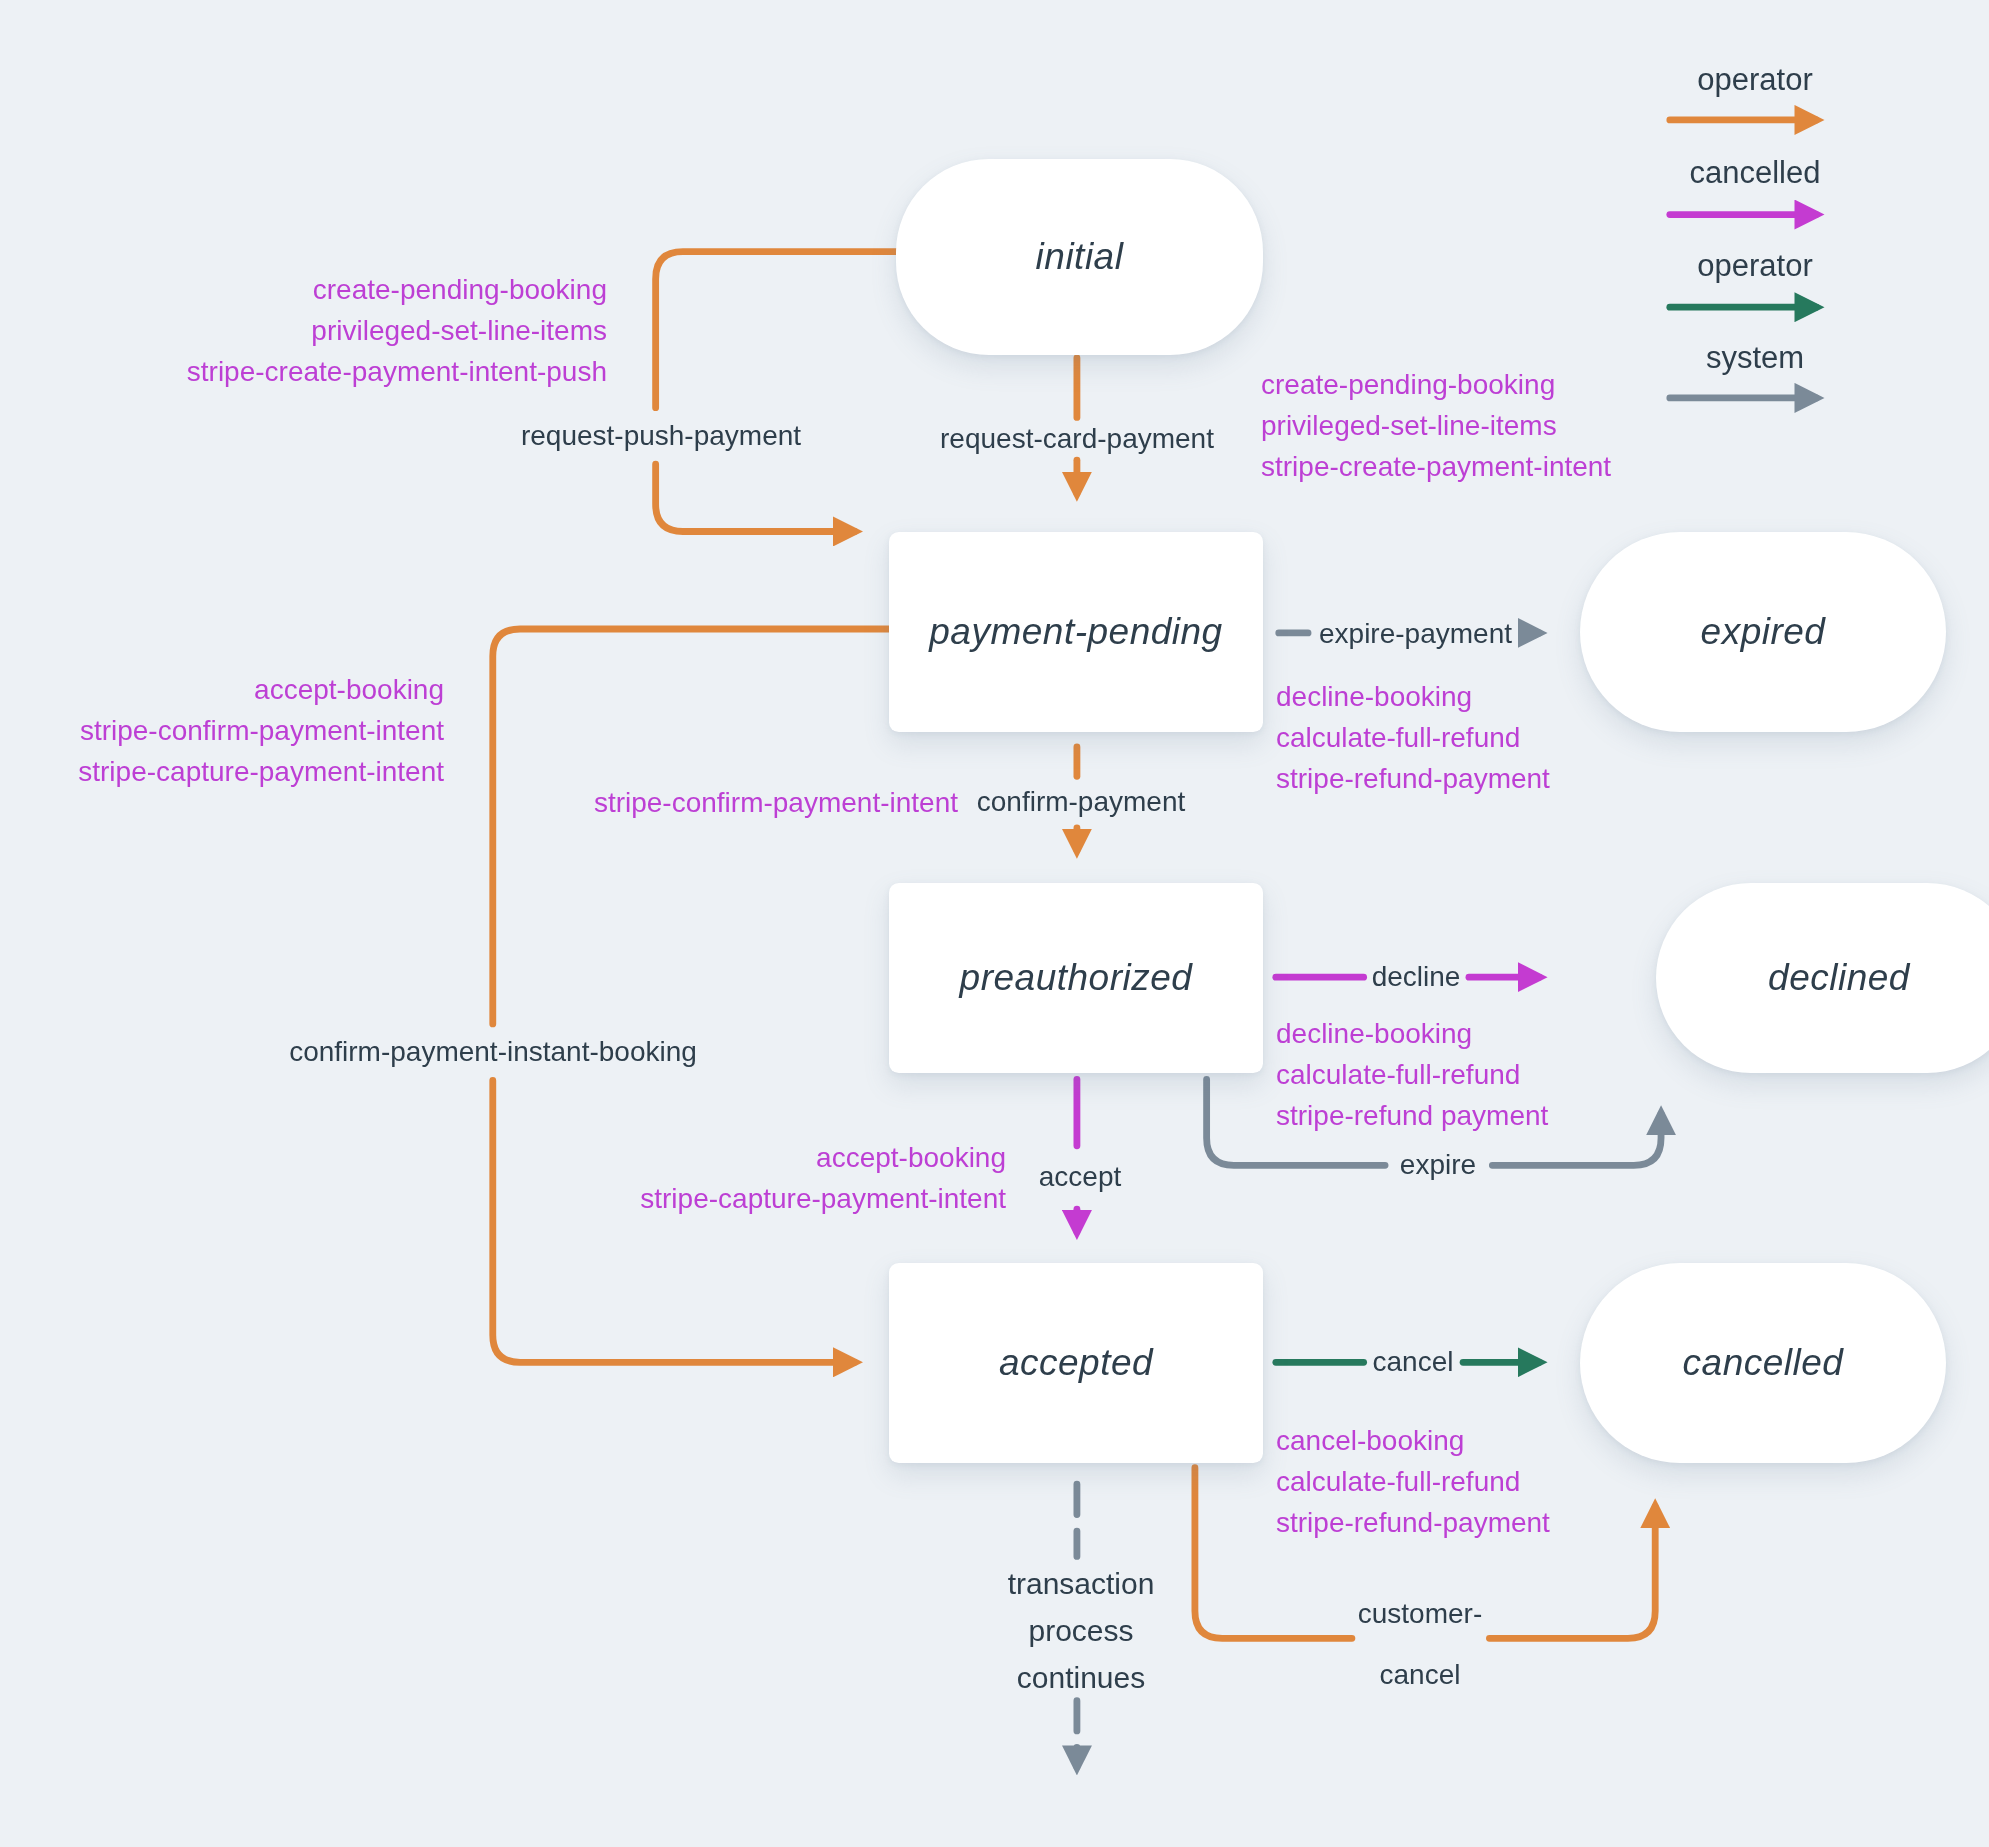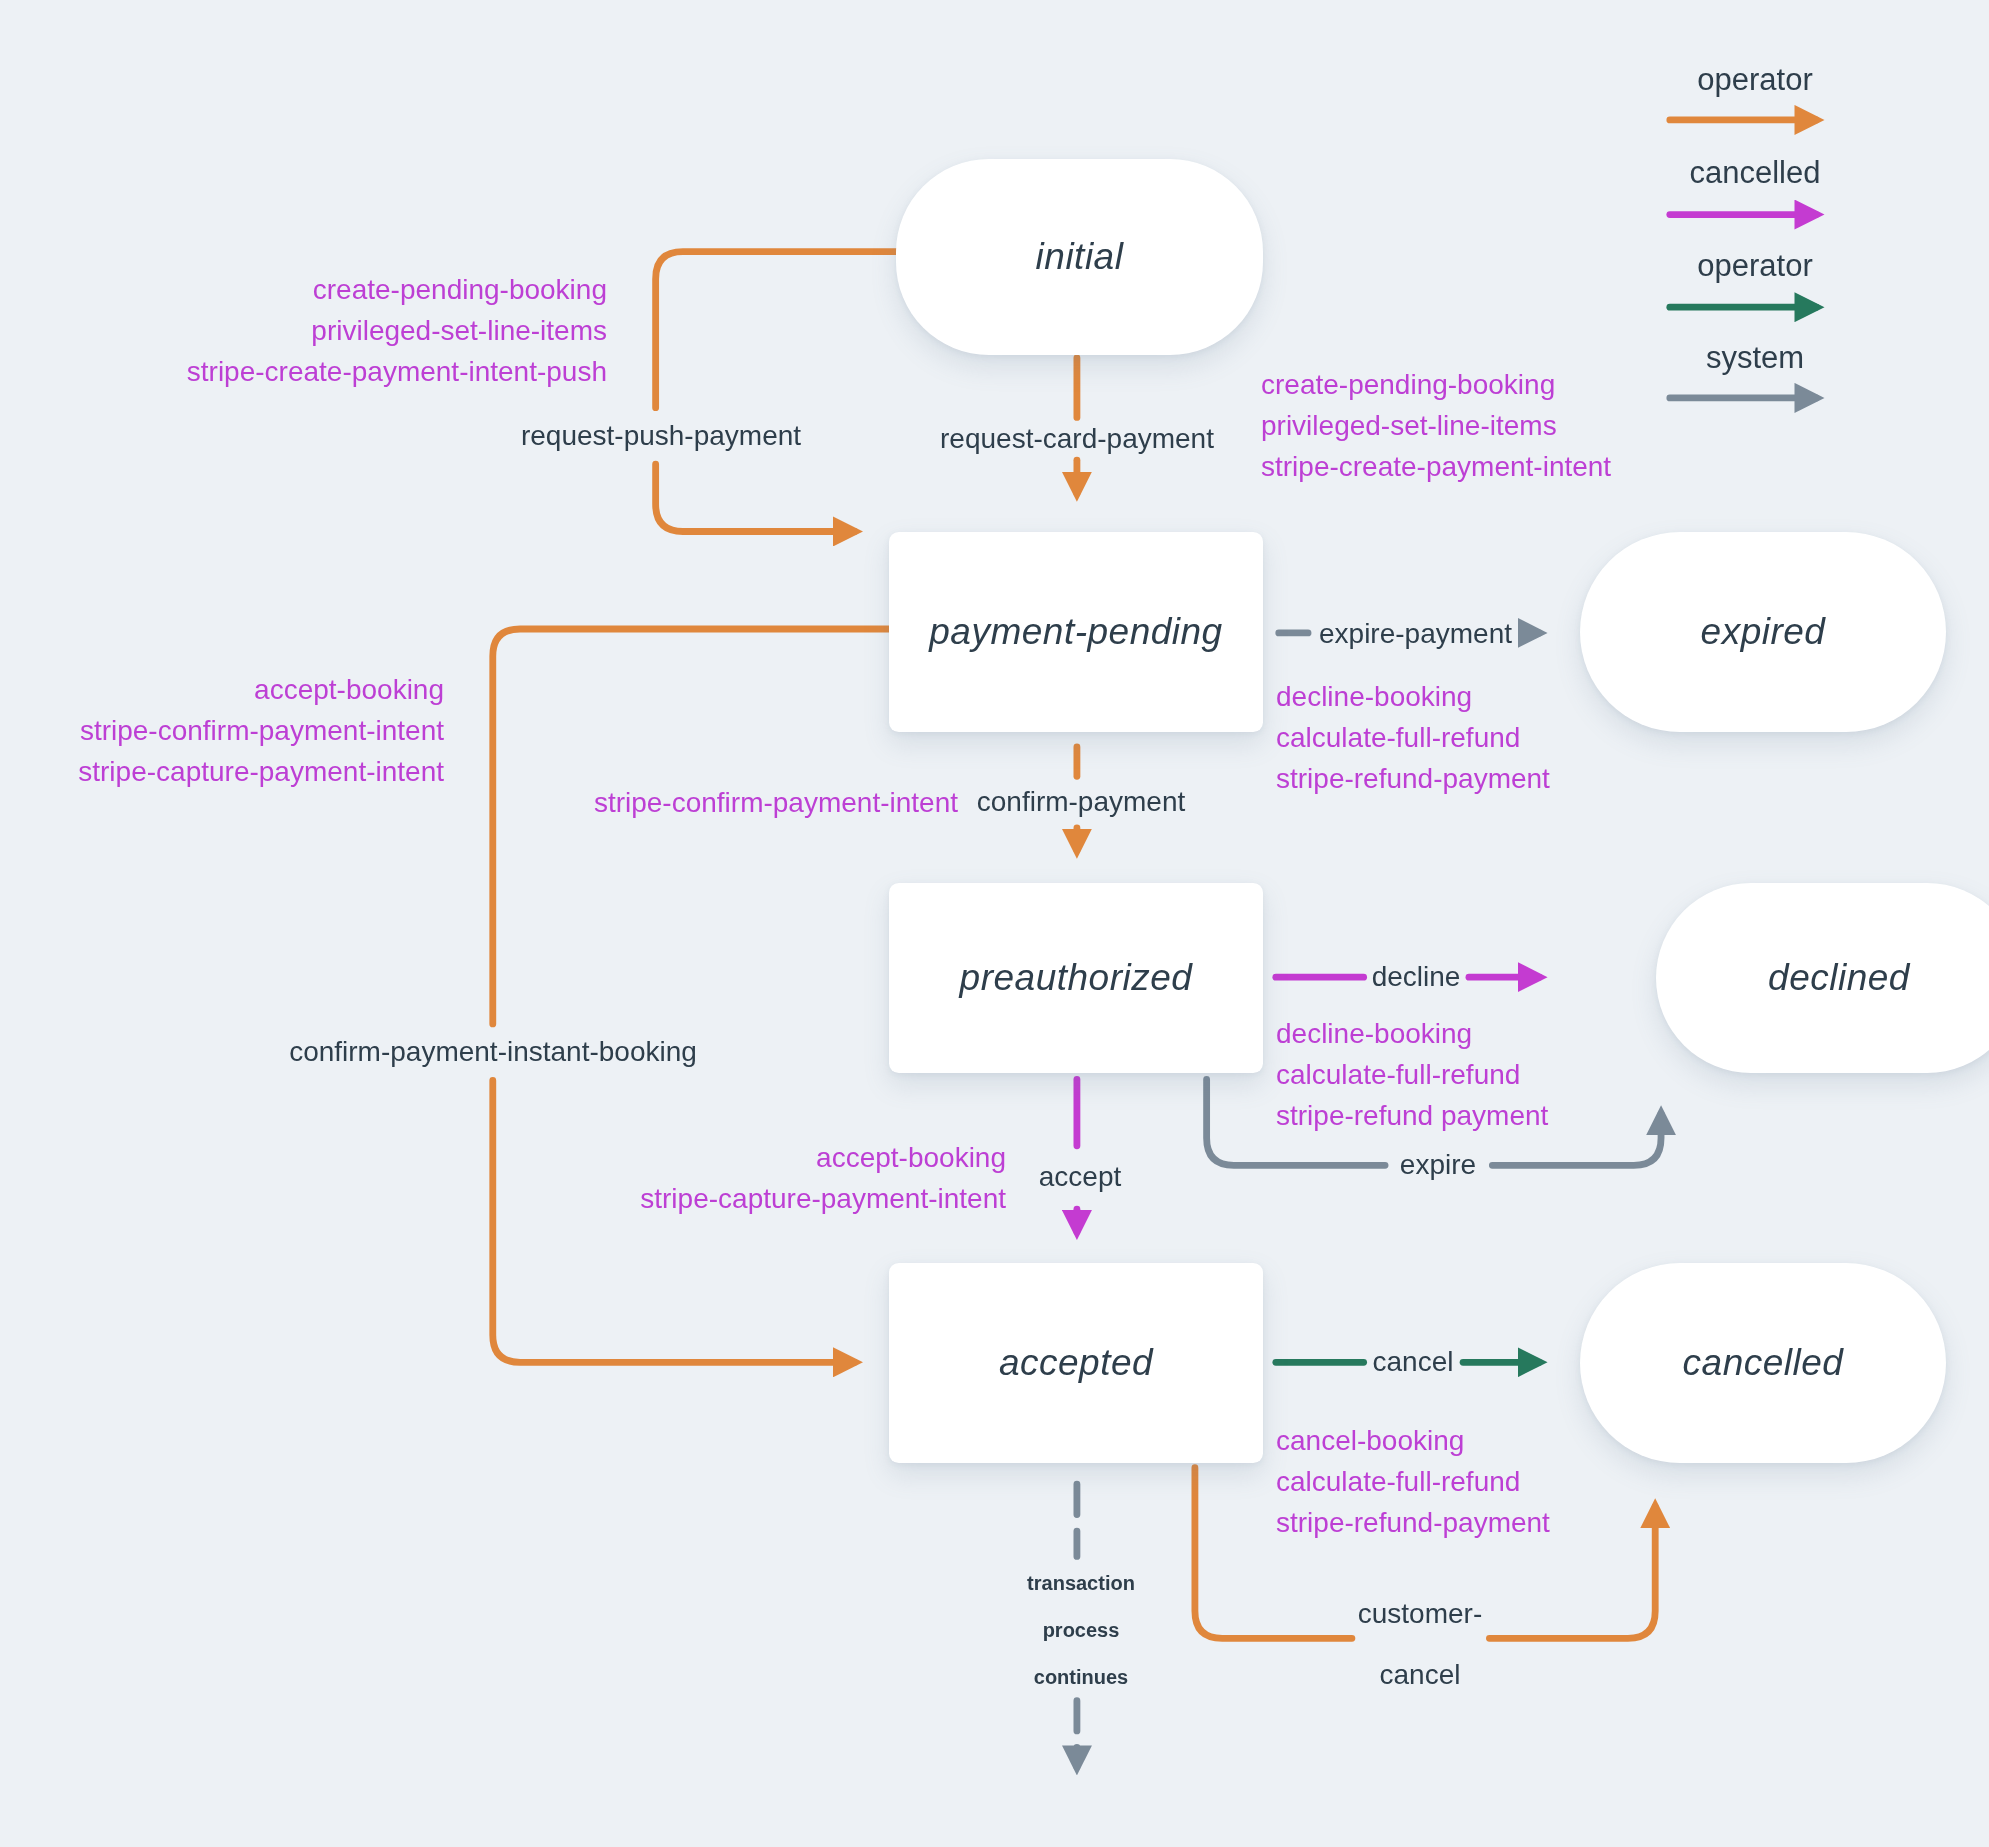--- a/index.html
+++ b/index.html
@@ -45,27 +45,26 @@
     position:absolute;
     font-size:28px;
     line-height:41px;
     color:var(--label_magenta);
     white-space:nowrap;
   }
   .actions.right{text-align:right;}
   .actions span{display:block;}
   .multiline{
     position:absolute;
-    font-size:20px;
+    font-size:30px;
     line-height:47px;
     color:var(--text);
     text-align:center;
     transform:translateX(-50%);
     white-space:nowrap;
-    font-weight:bold;
   }
   .legend-label{
     position:absolute;
     font-size:31px;
     color:var(--text);
     transform:translate(-50%,-50%);
     white-space:nowrap;
   }
 </style>
 </head>

